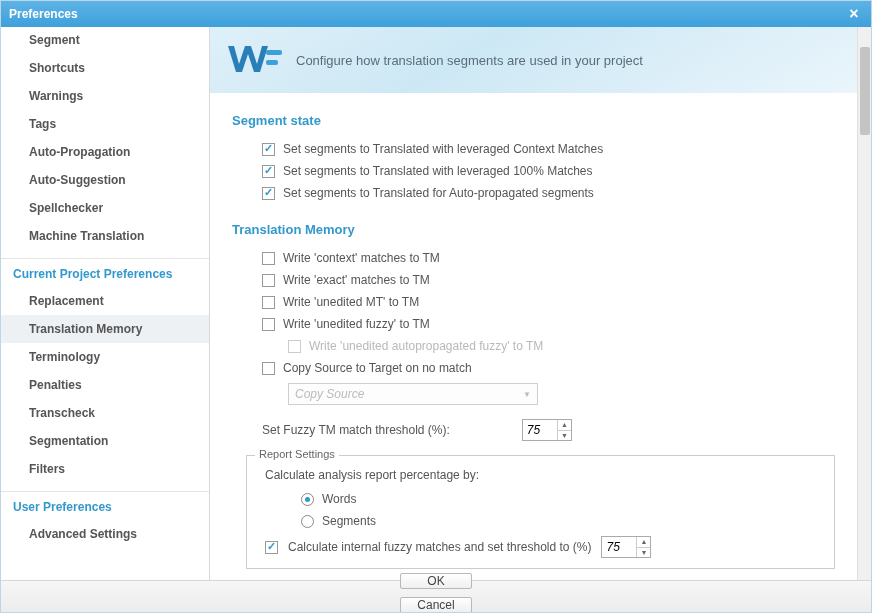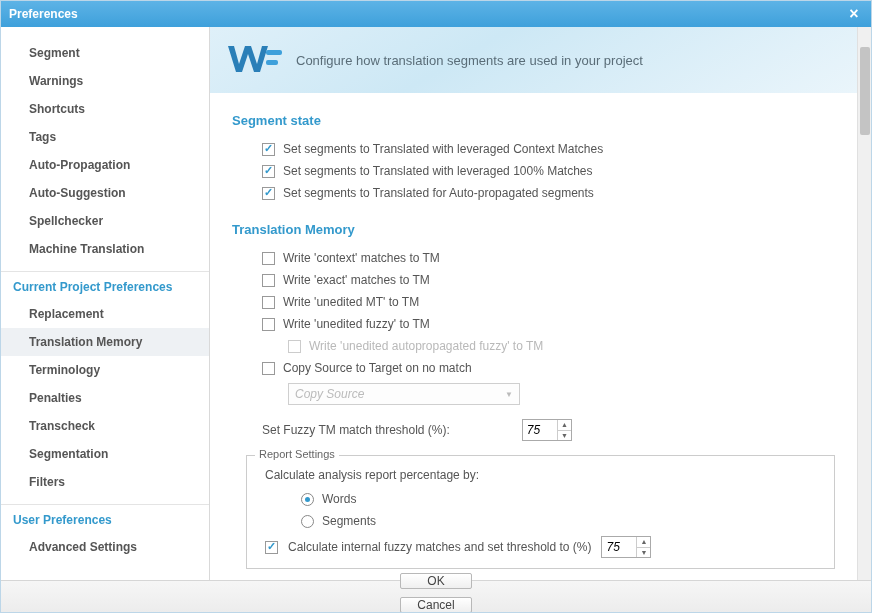--- a/index.html
+++ b/index.html
@@ -33,21 +33,21 @@
     }
     .body {
       display: flex;
       height: 553px;
       position: relative;
     }
     .sidebar {
       width: 209px;
       border-right: 1px solid #d9d9d9;
       overflow-y: auto;
-      padding-top: 15px;
+      padding-top: 2px;
     }
     .sidebar-inner {
       padding: 4px 0 10px 0;
     }
     .side-heading {
       color: #3399cc;
       font-weight: bold;
       font-size: 12px;
       padding: 8px 12px 6px 12px;
       border-top: 1px solid #e4e4e4;
@@ -140,21 +140,21 @@
       color: #3399cc;
       font-size: 11px;
       font-weight: bold;
       margin-top: -1px;
     }
     .chk.disabled { border-color: #ccc; }
     .select-row {
       padding: 4px 0 4px 56px;
     }
     .fake-select {
-      width: 232px;
+      width: 250px;
       height: 22px;
       border: 1px solid #cfcfcf;
       background: #fdfdfd;
       color: #bbb;
       font-style: italic;
       padding: 3px 6px;
       display: flex;
       align-items: center;
       justify-content: space-between;
     }
@@ -264,22 +264,22 @@
 
 <div class="titlebar">
   <span>Preferences</span>
   <span class="close-x">×</span>
 </div>
 
 <div class="body">
   <div class="sidebar">
     <div class="sidebar-inner" id="sidebar-inner">
         <div class="side-item partial">Segment</div>
+        <div class="side-item">Shortcuts</div>
         <div class="side-item">Warnings</div>
-        <div class="side-item">Shortcuts</div>
         <div class="side-item">Tags</div>
         <div class="side-item">Auto-Propagation</div>
         <div class="side-item">Auto-Suggestion</div>
         <div class="side-item">Spellchecker</div>
         <div class="side-item">Machine Translation</div>
         <div class="side-heading">Current Project Preferences</div>
         <div class="side-item">Replacement</div>
         <div class="side-item selected">Translation Memory</div>
         <div class="side-item">Terminology</div>
         <div class="side-item">Penalties</div>

